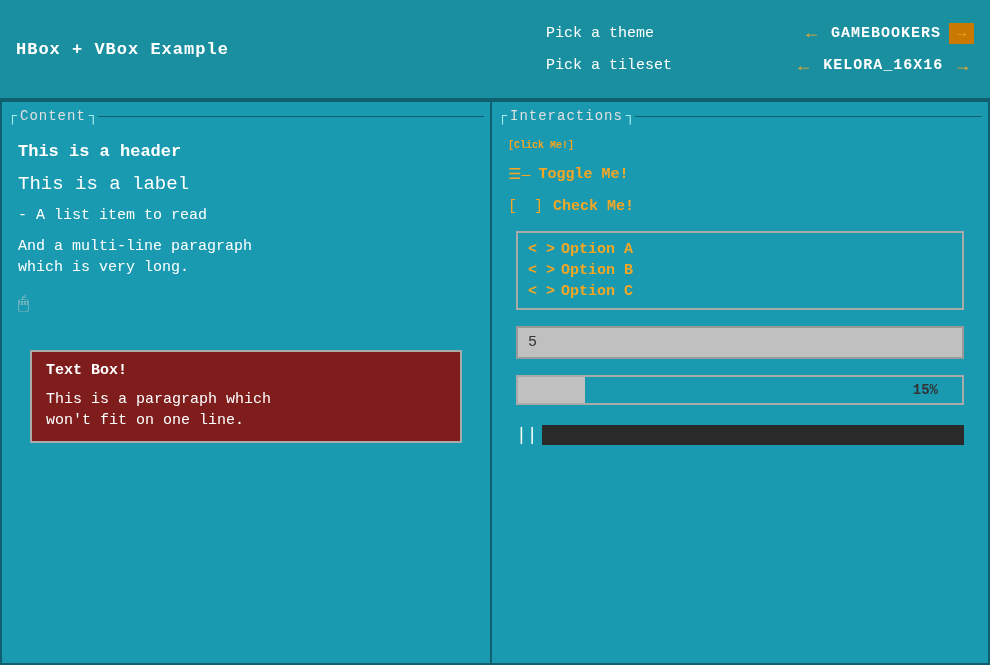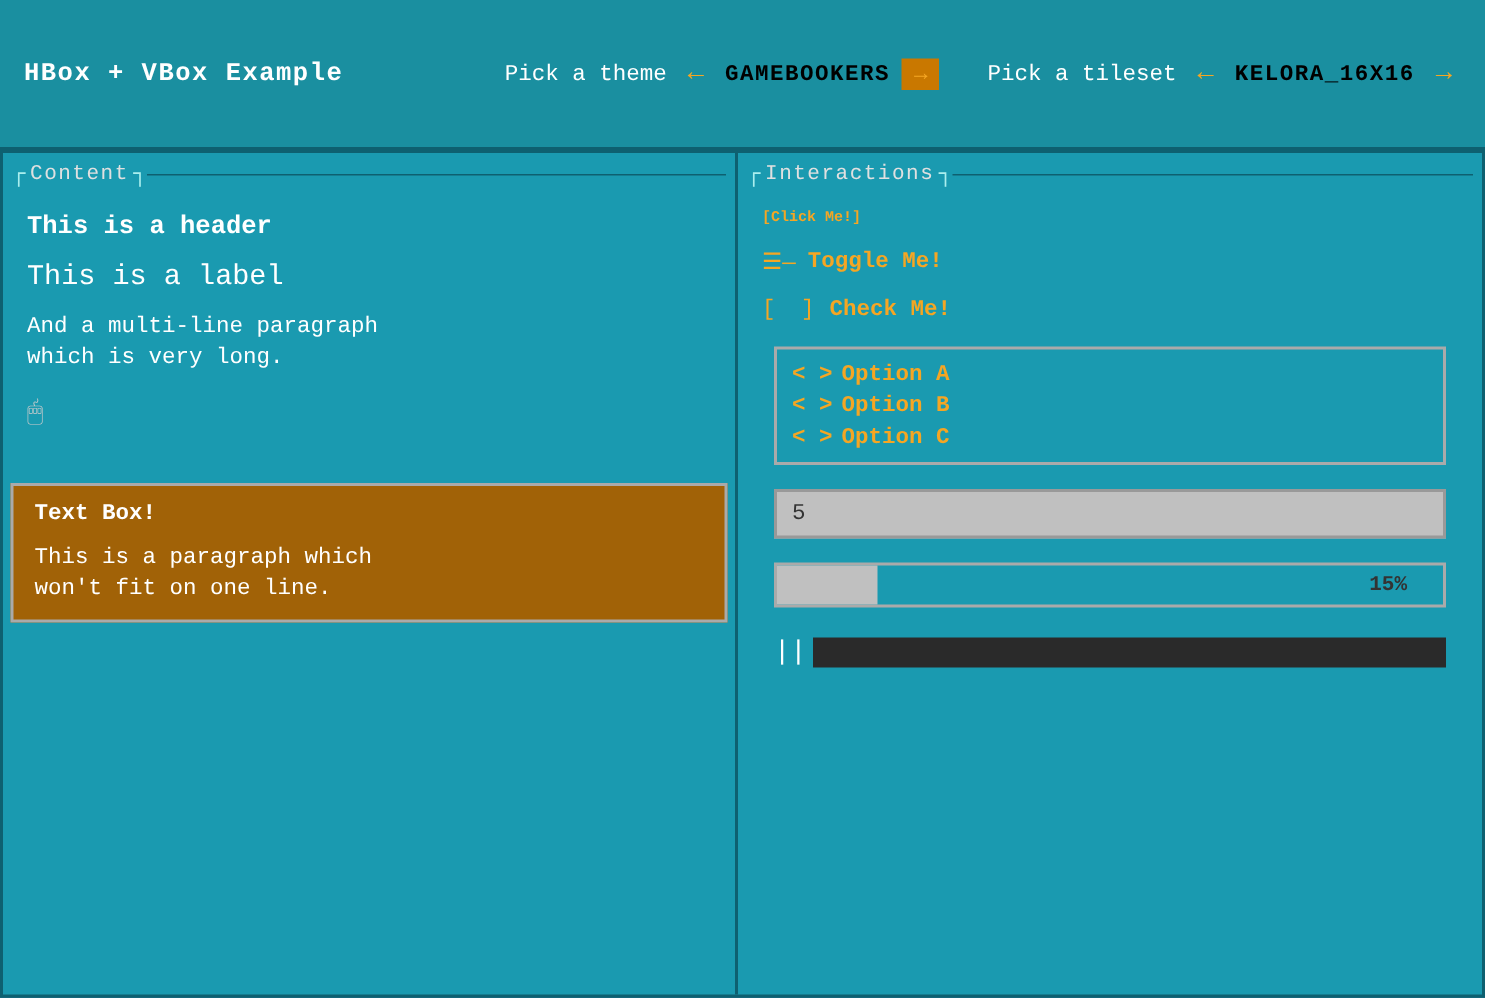--- a/index.html
+++ b/index.html
@@ -28,21 +28,21 @@
       align-items: center;
       padding: 16px 16px;
       color: #ffffff;
       font-size: 17px;
       font-weight: bold;
       letter-spacing: 1px;
     }
 
     .top-bar-right {
       display: flex;
-      flex-direction: row;
+      flex-direction: column;
       justify-content: center;
       padding: 8px 0;
       min-width: 460px;
     }
 
     .picker-row {
       display: flex;
       align-items: center;
       padding: 6px 16px;
       gap: 8px;
@@ -58,21 +58,21 @@
       color: #f5a623;
       font-size: 18px;
       cursor: pointer;
       background: none;
       border: none;
       font-family: 'Courier New', Courier, monospace;
       padding: 0 6px;
     }
 
     .picker-value {
-      color: #000000;
+      color: #ffffff;
       font-weight: bold;
       letter-spacing: 1px;
       font-size: 15px;
     }
 
     .picker-arrow-right {
       color: #f5a623;
       background: #c97800;
       padding: 2px 8px;
       font-size: 15px;
@@ -128,22 +128,22 @@
     .cursor-icon {
       color: #ccc;
       font-size: 18px;
       margin-bottom: 16px;
       display: block;
     }
 
     
     .text-box {
       border: 2px solid #aaaaaa;
-      background: #a16207;
-      margin: 8px 5px;
+      background: #7f1d1d;
+      margin: 8px 28px;
       padding: 10px 14px;
     }
 
     .text-box-title {
       font-size: 15px;
       font-weight: bold;
       color: #ffffff;
       margin-bottom: 10px;
     }
 
@@ -344,20 +344,21 @@
   <div class="left-panel">
     <div class="panel-border-top">
       <span class="corner-tl" style="color:#aee; margin-right:3px;">┌</span>
       <span class="ptitle">Content</span>
       <span class="corner-tr" style="color:#aee; margin-left:3px;">┐</span>
       <div class="hline"></div>
     </div>
     <div class="panel-content">
       <div class="content-header">This is a header</div>
       <div class="content-label">This is a label</div>
+      <div class="content-list-item">- A list item to read</div>
       <div class="content-paragraph">
         <span>And a multi-line paragraph</span><br>
         <span>which is very long.</span>
       </div>
       <div class="cursor-icon">🖱</div>
     </div>
     <div class="text-box">
       <div class="text-box-title">Text Box!</div>
       <div class="text-box-body">
         <span>This is a paragraph which</span><br>

